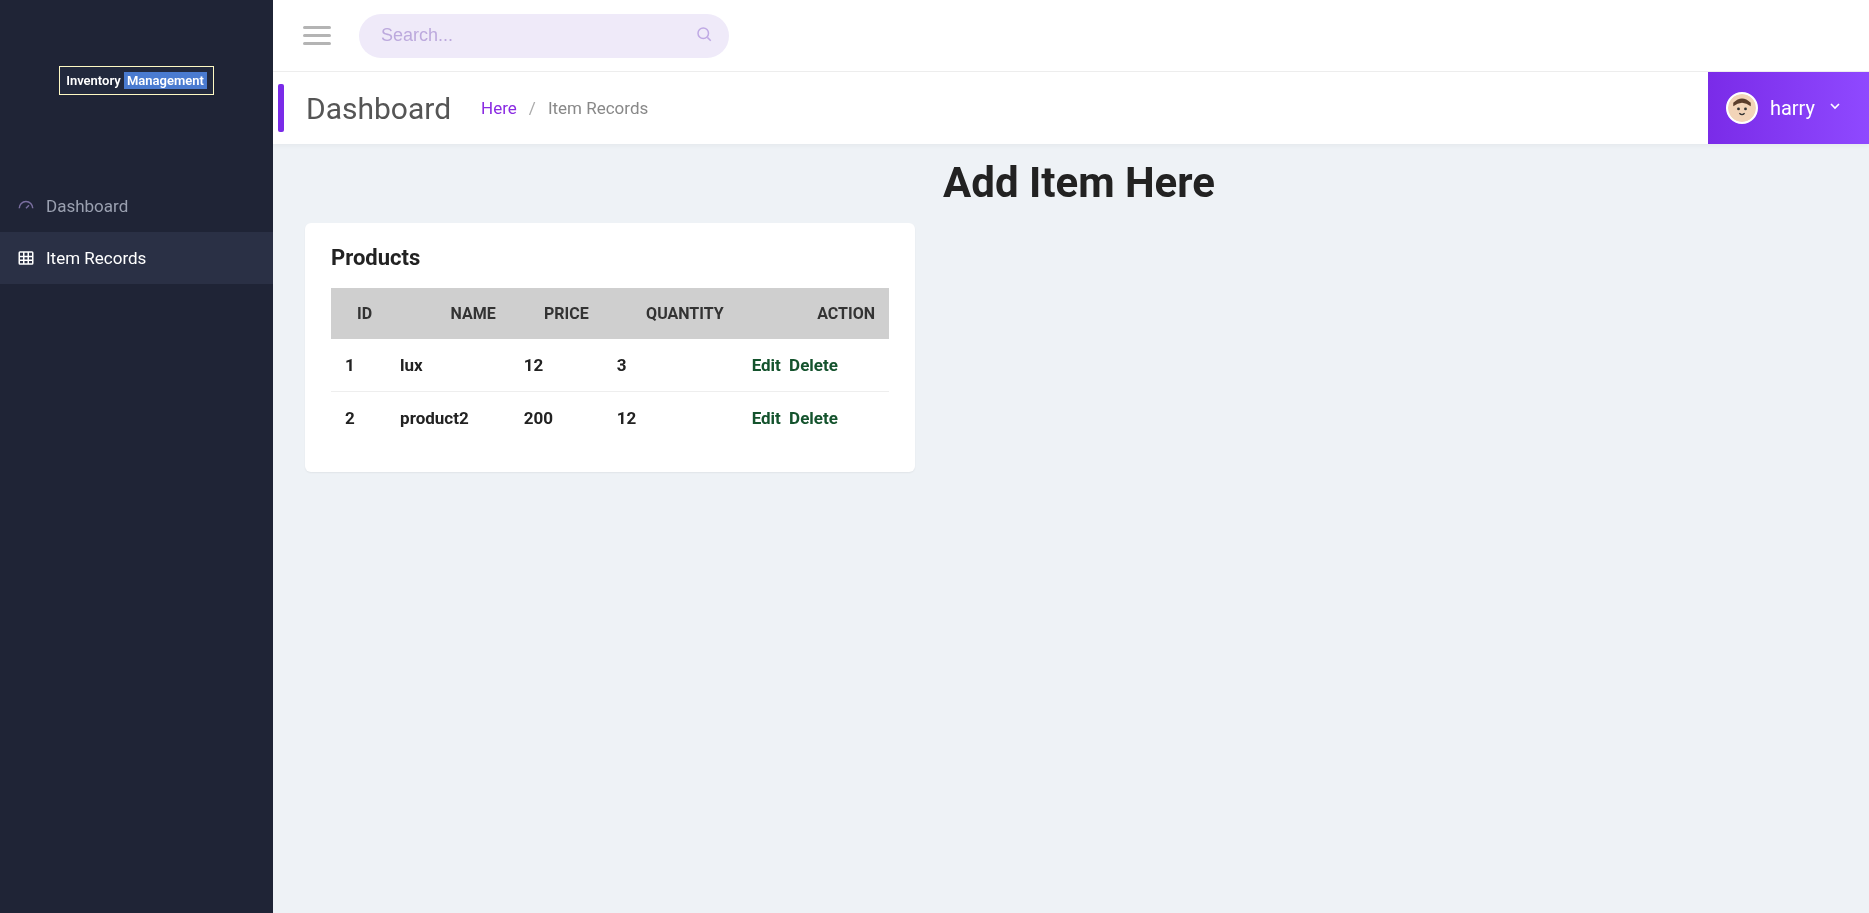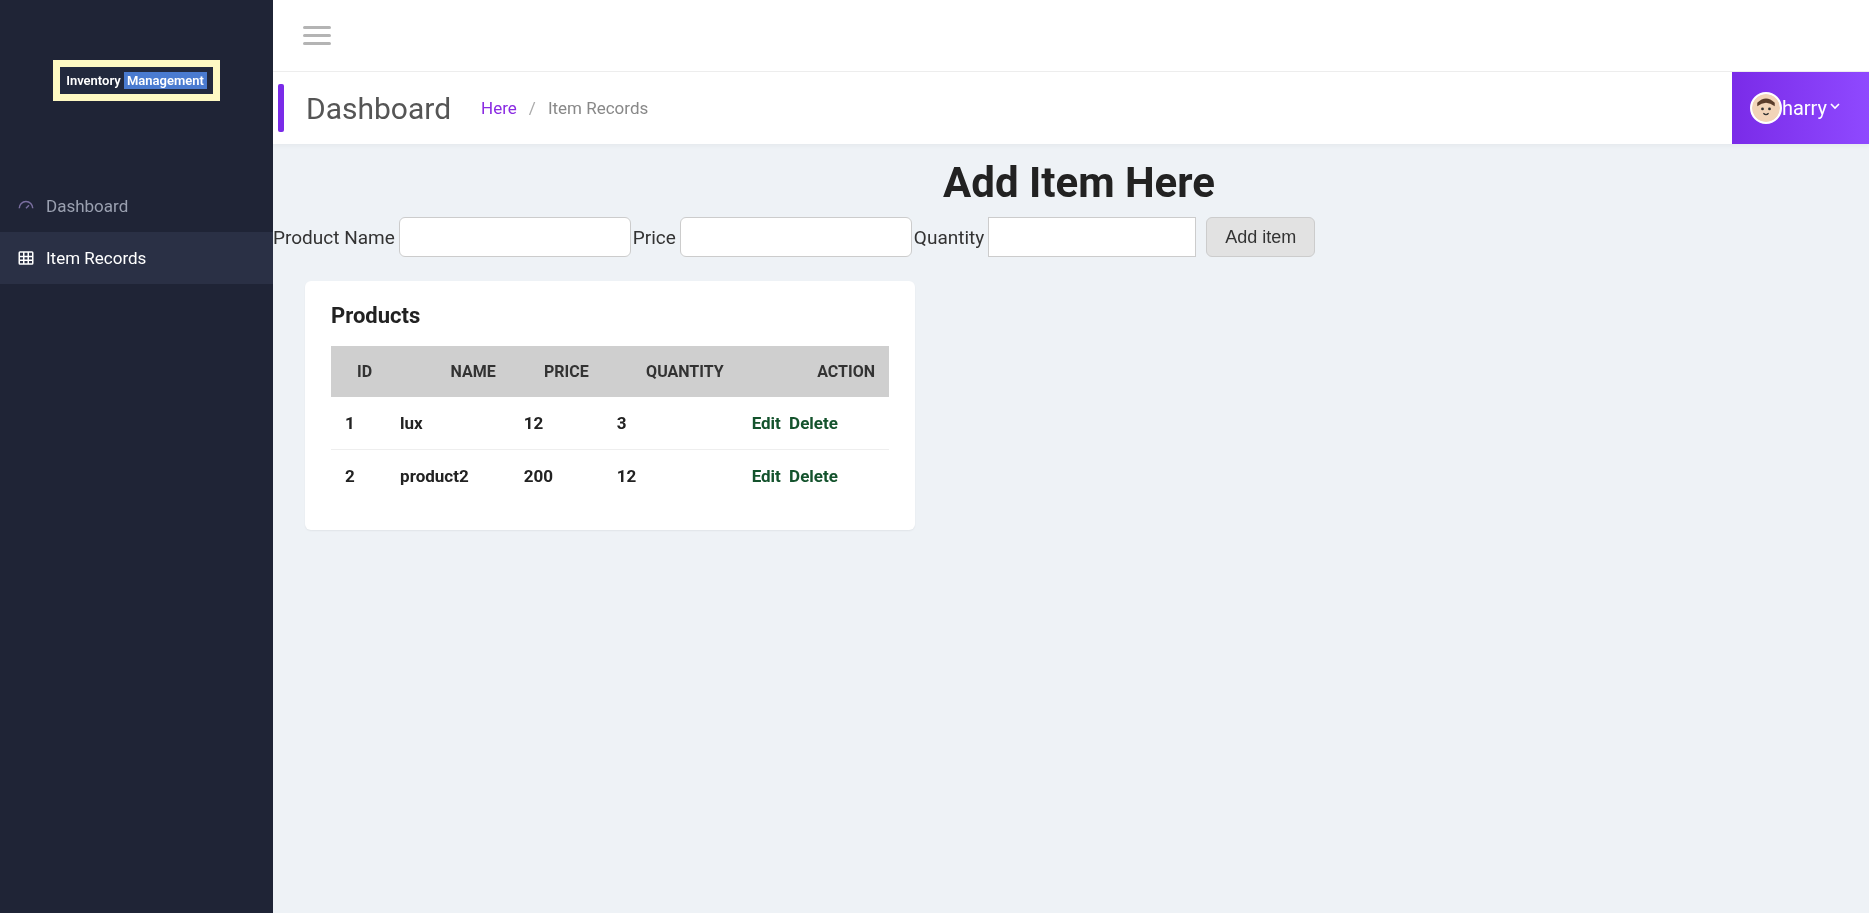--- a/index.html
+++ b/index.html
@@ -22,21 +22,21 @@
     flex-direction: column;
     flex-shrink: 0;
   }
   .sidebar-logo {
     height: 160px;
     display: flex;
     align-items: center;
     justify-content: center;
   }
   .logo-box {
-    border: 7px solid #fef9c3;
+    border: 1px solid #fef9c3;
     padding: 6px 6px;
     font-size: 13px;
     font-weight: 600;
     color: #fff;
     background: rgba(100,130,200,0.05);
   }
   .logo-box .hl { background: #4a7bd0; padding: 1px 3px; color:#fff; }
   .sidebar-menu { list-style: none; margin-top: 20px; }
   .sidebar-item {
     display: flex;
@@ -134,21 +134,21 @@
 
   .user-badge {
     position: absolute;
     right: 0;
     top: 0;
     bottom: 0;
     background: linear-gradient(90deg,#7a2be8,#8f49ff);
     display: flex;
     align-items: center;
     padding: 0 26px 0 18px;
-    gap: 0;
+    gap: 12px;
     color: #fff;
     cursor: pointer;
   }
   .avatar {
     width: 32px; height: 32px; border-radius: 50%;
     background: #fff;
     border: 2px solid #fff;
     display:flex; align-items:center; justify-content:center;
     overflow:hidden;
   }
@@ -283,20 +283,29 @@
   </aside>
 
   <div class="main">
 
     <div class="topbar">
       <div class="hamburger">
         <span></span>
           <span></span>
           <span></span>
       </div>
+      <div class="search-wrap">
+        <input class="search-input" type="text" placeholder="Search..." style="">
+        <span class="search-icon">
+          <svg width="18" height="18" viewBox="0 0 24 24" fill="none" stroke="currentColor" stroke-width="2">
+              <circle cx="11" cy="11" r="7"></circle>
+              <line x1="21" y1="21" x2="16.5" y2="16.5"></line>
+            </svg>
+        </span>
+      </div>
     </div>
 
     <div class="page-header">
       <div class="purple-bar"></div>
       <div class="page-title">Dashboard</div>
       <div class="breadcrumb">
         <span class="home">Here</span>
         <span class="sep">/</span>
         <span class="current">Item Records</span>
       </div>
@@ -317,29 +326,20 @@
               <polyline points="6 9 12 15 18 9"></polyline>
             </svg>
         </span>
       </div>
     </div>
 
     <div class="content">
 
       <h2 class="add-title">Add Item Here</h2>
 
-      <div class="form-row">
-        <label>Product Name</label>
-        <input type="text" class="inp-name" value="" style="">
-        <label>Price</label>
-        <input type="text" class="inp-price" value="" style="">
-        <label>Quantity</label>
-        <input type="number" class="inp-qty" value="" style="">
-        <button class="add-btn">Add item</button>
-      </div>
 
       <div class="card">
         <h3>Products</h3>
         <table class="tbl">
           <thead>
             <tr>
               <th>ID</th>
               <th>NAME</th>
               <th>PRICE</th>
               <th>QUANTITY</th>

